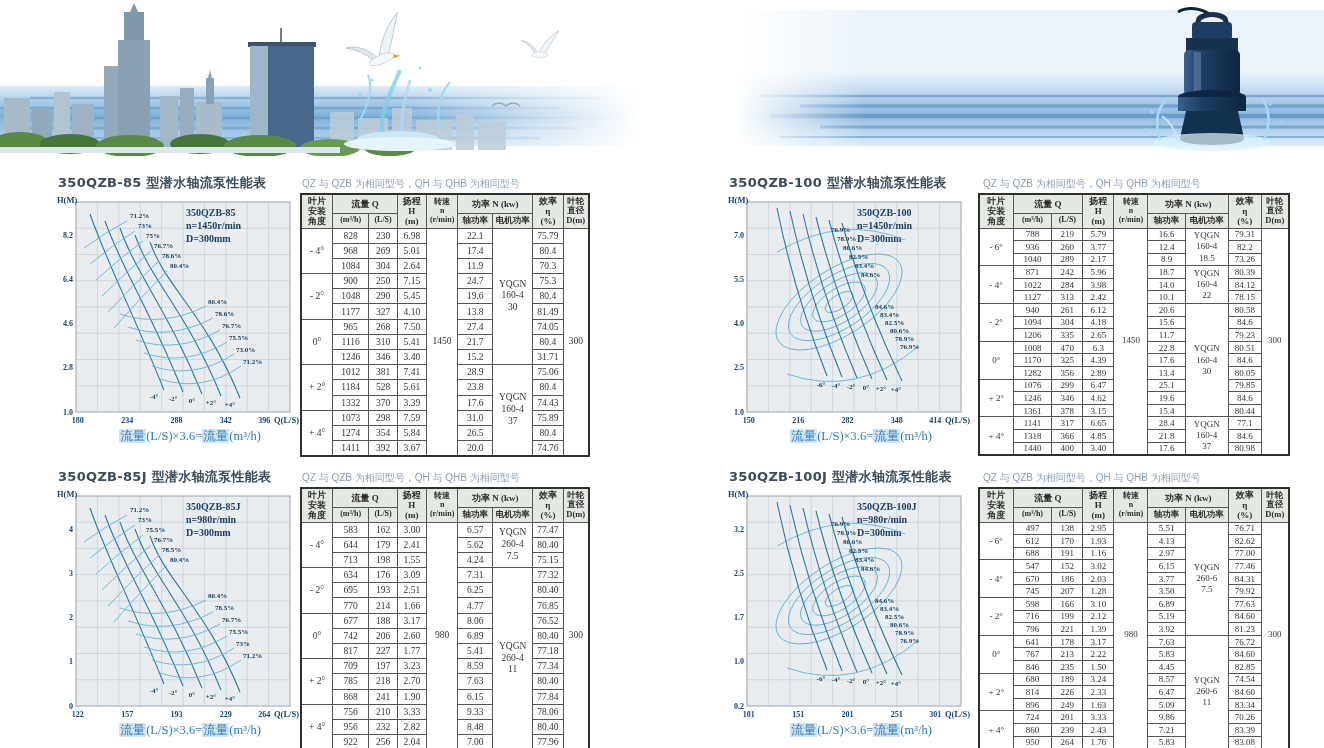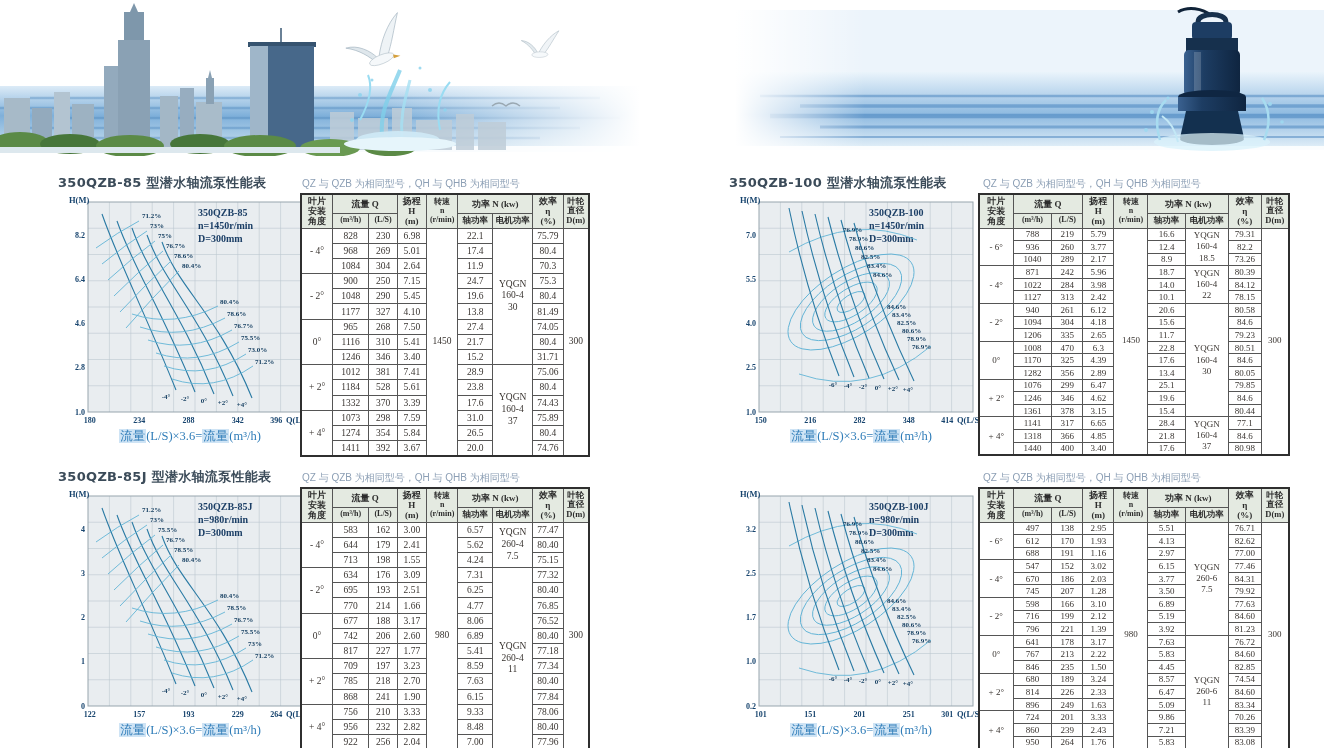--- a/index.html
+++ b/index.html
@@ -4,21 +4,21 @@
 <style>
   html,body{margin:0;padding:0;background:#fff;}
   #page{position:relative;width:1324px;height:748px;background:#ffffff;overflow:hidden;
         font-family:"Liberation Sans",sans-serif;}
   
   .section{position:absolute;}
   .sec-title{position:absolute;left:2px;top:0;font-family:"DejaVu Sans",sans-serif;
              font-weight:bold;font-size:13px;color:#3b4b59;letter-spacing:.3px;white-space:nowrap;}
   .sec-note{position:absolute;top:3px;font-size:10px;color:#8c9fb5;white-space:nowrap;}
   .col-left .sec-note{left:246px;} .col-right .sec-note{left:256px;}
-  .chart-host{position:absolute;left:0;top:20px;width:244px;height:234px;margin-left:12px;}
+  .chart-host{position:absolute;left:0;top:20px;width:244px;height:234px;}
   .chart-caption{position:absolute;left:16px;top:254px;width:236px;text-align:center;
                  font-size:12.5px;color:#2e7cb8;font-family:"Liberation Serif",serif;white-space:nowrap;}
   .chart-caption .hl{background:#cfe4f5;padding:0 1px;}
   .tablewrap{position:absolute;top:19px;}
   .col-left .tablewrap{left:244px;} .col-right .tablewrap{left:251px;}
   
   table.ptable{border-collapse:collapse;table-layout:fixed;background:#fff;
                font-family:"Liberation Serif",serif;border:2px solid #2f2f2f;}
   table.ptable th,table.ptable td{border:1px solid #555;text-align:center;vertical-align:middle;
                padding:0;overflow:hidden;}
@@ -893,20 +893,21 @@
               <td class="">2.04</td>
               <td class="">7.00</td>
               <td class="">77.96</td>
             </tr>
           </tbody>
         </table>
       </div>
   </div>
 
   <div class="section col-right" style="left:727px;top:468px;width:565px;height:280px;">
+    <div class="sec-title">350QZB-100J 型潜水轴流泵性能表</div>
     <div class="sec-note">QZ 与 QZB 为相同型号，QH 与 QHB 为相同型号</div>
     <div class="chart-host" id="chart3"><svg width="244" height="234" viewBox="0 0 244 234">
           <rect x="20" y="8" width="214" height="210" fill="#e9edf0"></rect>
           <g stroke="#bcc8d0" stroke-width="0.6">
             <line x1="41.4" y1="8" x2="41.4" y2="218"></line>
             <line x1="62.8" y1="8" x2="62.8" y2="218"></line>
             <line x1="84.2" y1="8" x2="84.2" y2="218"></line>
             <line x1="105.6" y1="8" x2="105.6" y2="218"></line>
             <line x1="127" y1="8" x2="127" y2="218"></line>
             <line x1="148.4" y1="8" x2="148.4" y2="218"></line>

